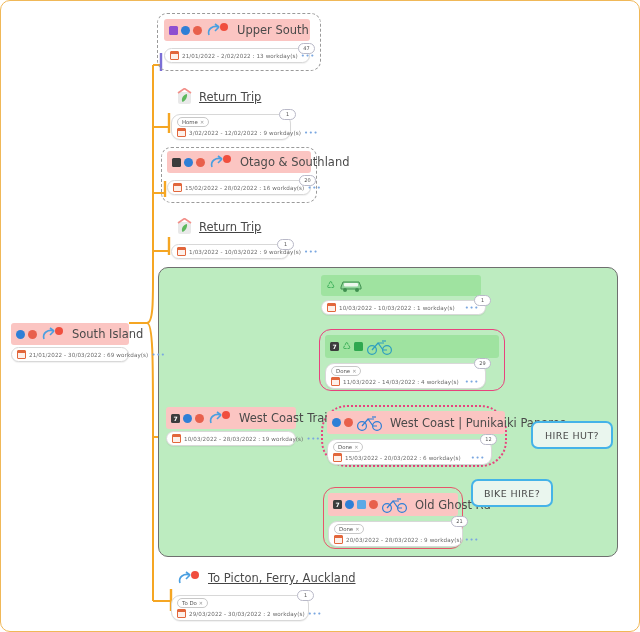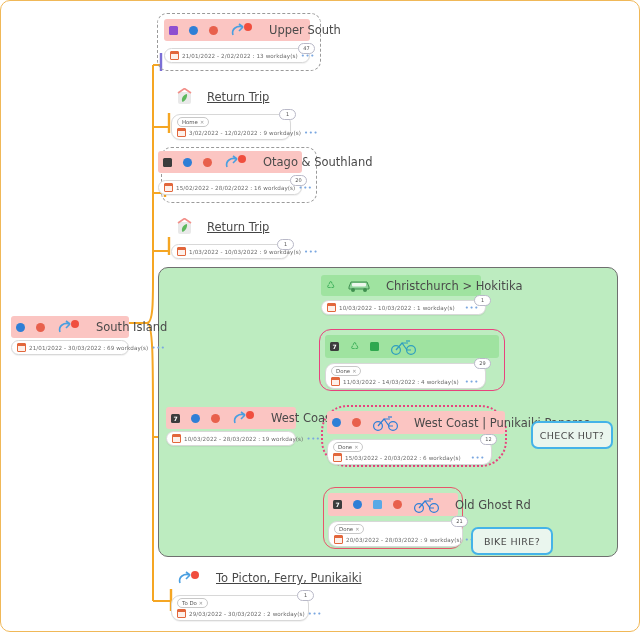--- a/index.html
+++ b/index.html
@@ -16,21 +16,21 @@
     border-radius:10px;
     box-sizing:border-box;
     background:#ffffff;
     overflow:hidden;
   }
   svg.wires{position:absolute;left:0;top:0;width:640px;height:632px;pointer-events:none;}
 
   
   .node{position:absolute;}
   .topic{
-    display:flex;align-items:center;gap:11px;
+    display:flex;align-items:center;gap:3px;
     padding:3px 9px 3px 5px;
     border-radius:3px;
     font-size:11.5px;
     color:#444;
     white-space:nowrap;
     line-height:14px;
   }
   .topic.pink{background:#fbc5c2;}
   .topic.green{background:#9fe3a0;}
   .topic.plain{background:transparent;text-decoration:underline;}
@@ -147,21 +147,21 @@
 
   <div class="boundary b-dash-gray" style="left:156px;top:12px;width:164px;height:58px;"></div>
   <div class="boundary b-dash-gray" style="left:160px;top:146px;width:156px;height:56px;"></div>
 
   <div class="boundary b-solid-gray" style="left:157px;top:266px;width:460px;height:290px;"></div>
 
   <div class="boundary b-pink" style="left:318px;top:328px;width:186px;height:62px;"></div>
   <div class="boundary b-dot-pink" style="left:320px;top:404px;width:186px;height:62px;"></div>
   <div class="boundary b-red" style="left:322px;top:486px;width:140px;height:62px;"></div>
 
-  <div class="node" style="left:10px;top:315px;width:118px;">
+  <div class="node" style="left:10px;top:322px;width:118px;">
     <div class="topic pink">
       <span class="chip blue"></span>
       <span class="chip alarm"></span>
       <svg class="doodle" viewBox="0 0 26 16">
         <path d="M4 13 C2 7 8 3 14 5" stroke="#4a9fe0" stroke-width="1.6" fill="none"></path>
         <path d="M14 5 L10 2 M14 5 L10 9" stroke="#4a9fe0" stroke-width="1.6" fill="none"></path>
         <circle cx="19" cy="5" r="4" fill="#f04e3e"></circle>
       </svg>
       <span class="label">South Island</span>
     </div>
@@ -214,21 +214,21 @@
         </span>
       </div>
       <div class="row">
         <span class="cal"></span>
         <span class="dates">3/02/2022 - 12/02/2022 : 9 workday(s)</span>
         <span class="dots">•••</span>
       </div>
     </div>
   </div>
 
-  <div class="node" style="left:157px;top:150px;width:144px;">
+  <div class="node" style="left:166px;top:150px;width:144px;">
     <div class="topic pink">
       <span class="chip num"></span>
       <span class="chip blue"></span>
       <span class="chip alarm"></span>
       <svg class="doodle" viewBox="0 0 26 16">
         <path d="M4 13 C2 7 8 3 14 5" stroke="#4a9fe0" stroke-width="1.6" fill="none"></path>
         <path d="M14 5 L10 2 M14 5 L10 9" stroke="#4a9fe0" stroke-width="1.6" fill="none"></path>
         <circle cx="19" cy="5" r="4" fill="#f04e3e"></circle>
       </svg>
       <span class="label">Otago &amp; Southland</span>
@@ -285,21 +285,20 @@
 
   <div class="node" style="left:320px;top:274px;width:160px;">
     <div class="topic green">
       <span class="chip recycle">♺</span>
       <svg class="car" viewBox="0 0 26 15">
         <path d="M3 9 L5 4 H21 L23 9 V11 H3Z" fill="#8fd49a" stroke="#3f8f4f" stroke-width="1"></path>
         <rect x="6" y="5" width="14" height="3.4" rx="1" fill="#eef7ee"></rect>
         <circle cx="7" cy="12" r="2" fill="#3f8f4f"></circle>
         <circle cx="19" cy="12" r="2" fill="#3f8f4f"></circle>
       </svg>
-      <span class="label">Christchurch &gt; Hokitika</span>
     </div>
     <div class="infobar" style="margin-top:4px;width:152px;">
       <span class="badge">1</span>
       <div class="row">
         <span class="cal"></span>
         <span class="dates">10/03/2022 - 10/03/2022 : 1 workday(s)</span>
         <span class="dots">•••</span>
       </div>
     </div>
   </div>
@@ -390,38 +389,38 @@
     </div>
   </div>
 
   <div class="node" style="left:170px;top:566px;width:150px;">
     <div class="topic plain">
       <svg class="doodle" viewBox="0 0 26 16">
         <path d="M4 13 C2 7 8 3 14 5" stroke="#4a9fe0" stroke-width="1.6" fill="none"></path>
         <path d="M14 5 L10 2 M14 5 L10 9" stroke="#4a9fe0" stroke-width="1.6" fill="none"></path>
         <circle cx="19" cy="5" r="4" fill="#f04e3e"></circle>
       </svg>
-      <span class="label">To Picton, Ferry, Punikaiki</span>
+      <span class="label">To Picton, Ferry, Auckland</span>
     </div>
     <div class="infobar" style="margin-top:6px;width:125px;">
       <span class="badge">1</span>
       <div class="row">
         <span class="tag">
           <span>To Do</span>
           <span class="x">✕</span>
         </span>
       </div>
       <div class="row">
         <span class="cal"></span>
         <span class="dates">29/03/2022 - 30/03/2022 : 2 workday(s)</span>
         <span class="dots">•••</span>
       </div>
     </div>
   </div>
 
   <div class="callout" style="left:530px;top:420px;width:82px;height:28px;">
-    <span>CHECK HUT?</span>
-  </div>
-  <div class="callout" style="left:470px;top:526px;width:82px;height:28px;">
+    <span>HIRE HUT?</span>
+  </div>
+  <div class="callout" style="left:470px;top:478px;width:82px;height:28px;">
     <span>BIKE HIRE?</span>
   </div>
 
 </div>
 
 </body></html>

